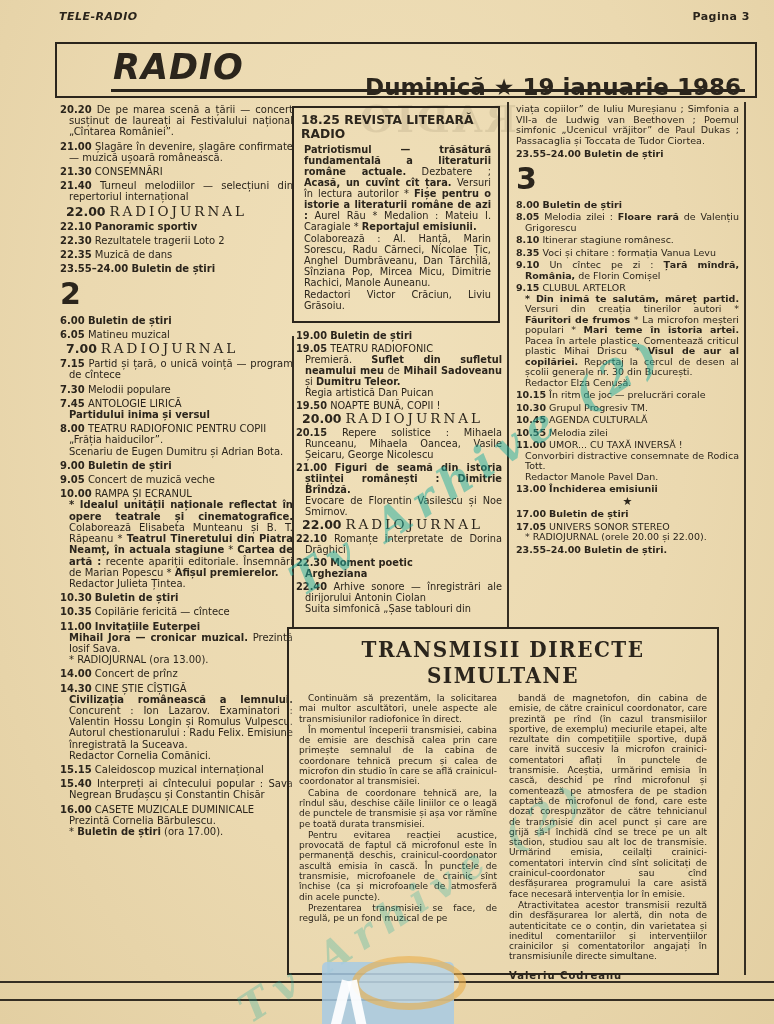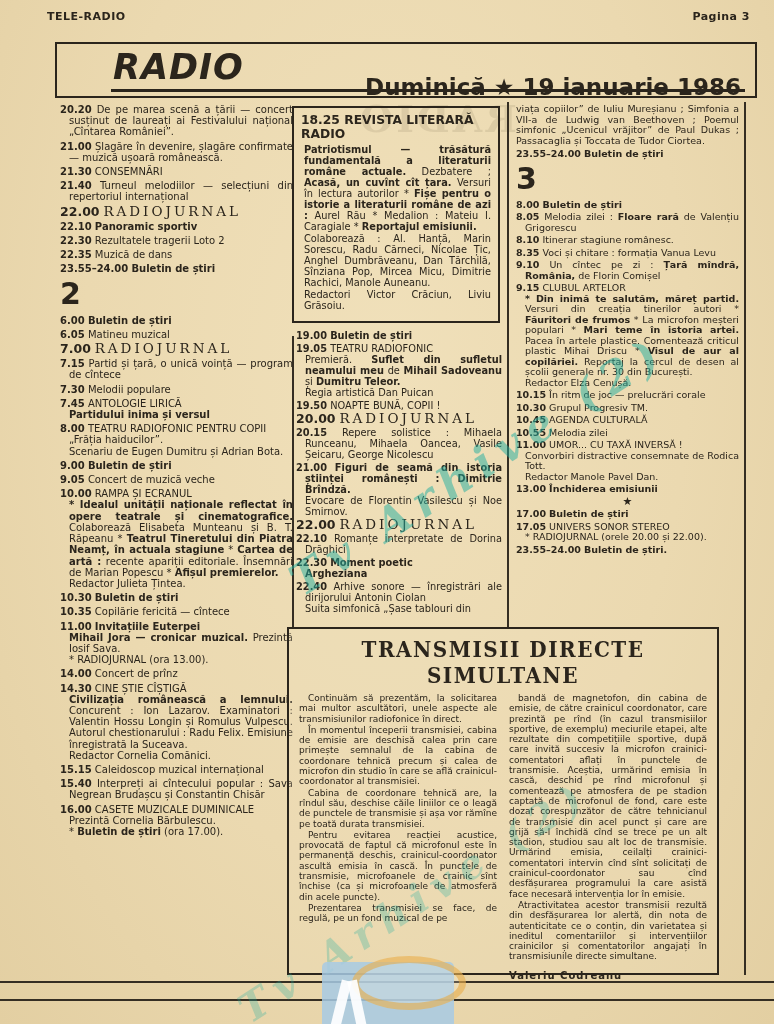--- a/index.html
+++ b/index.html
@@ -2,21 +2,21 @@
 <html><head>
 <meta charset="utf-8">
 <style>
   html,body{margin:0;padding:0;background:#d8c79d;}
   .page{
     position:relative;width:774px;height:1024px;overflow:hidden;
     background:radial-gradient(ellipse at 50% 35%, #f0e0ba 0%, #ebd9b0 55%, #e3cfa2 100%);
     font-family:"DejaVu Sans",sans-serif;color:#2b251c;
   }
   .topline{position:absolute;top:10px;left:0;width:100%;font-size:11px;font-weight:bold;letter-spacing:.5px;}
-  .topline .tl-left{position:absolute;left:47px;}
+  .topline .tl-left{position:absolute;left:59px;font-style:italic;}
   .topline .tl-right{position:absolute;right:24px;}
 
   .masthead{position:absolute;left:55px;top:42px;width:702px;height:56px;border:2px solid #2b251c;box-sizing:border-box;}
   .mh-title{position:absolute;left:56px;top:3px;font-size:35px;font-weight:bold;font-style:italic;letter-spacing:1px;}
   .mh-date{position:absolute;right:14px;top:30px;font-size:23px;font-weight:bold;}
   .mh-rule{position:absolute;left:54px;right:10px;bottom:4px;height:3px;background:#2b251c;}
   .ghost{position:absolute;left:300px;top:52px;font-family:"DejaVu Serif",serif;font-size:38px;font-weight:bold;
     color:#4a3b20;opacity:.10;transform:scaleX(-1);letter-spacing:3px;pointer-events:none;}
 
   .col{position:absolute;top:104px;}
@@ -24,21 +24,21 @@
   #col-mid{left:296px;width:206px;font-size:9.8px;line-height:11px;}
   #col-right{left:516px;width:223px;font-size:9.5px;line-height:10.5px;}
 
   .entry{margin:0 0 3px 0;padding-left:9px;text-indent:-9px;text-align:justify;}
   #col-mid .entry,#col-right .entry{margin-bottom:2px;}
   .time{font-weight:bold;white-space:nowrap;}
   .b{font-weight:bold;}
   .entry .plain,.entry .detail,.entry .subtitle{text-indent:0;}
   .entry .detail{text-align:justify;}
   .entry .subtitle{font-weight:bold;}
-  .entry.big{font-size:12px;}
+  .entry.big{font-size:12px;margin-left:6px;}
   .entry.big .time{font-size:12.5px;}
   .entry.big .prog{font-family:"DejaVu Serif",serif;font-size:13.5px;letter-spacing:3px;font-weight:500;}
   .section-num{font-size:30px;font-weight:bold;line-height:32px;margin:3px 0 5px 0;}
   .star-sep{text-align:center;font-size:11px;margin:2px 0;}
   .cont{text-align:justify;margin-bottom:3px;}
 
   .feature-box{border:2px solid #2b251c;padding:5px 7px 9px 7px;margin:2px 0 7px -4px;box-sizing:border-box;width:208px;}
   .feature-head{font-size:12.3px;font-weight:bold;line-height:14px;margin-bottom:3px;}
   .fp{text-align:justify;margin:0 0 1px 3px;}
 

